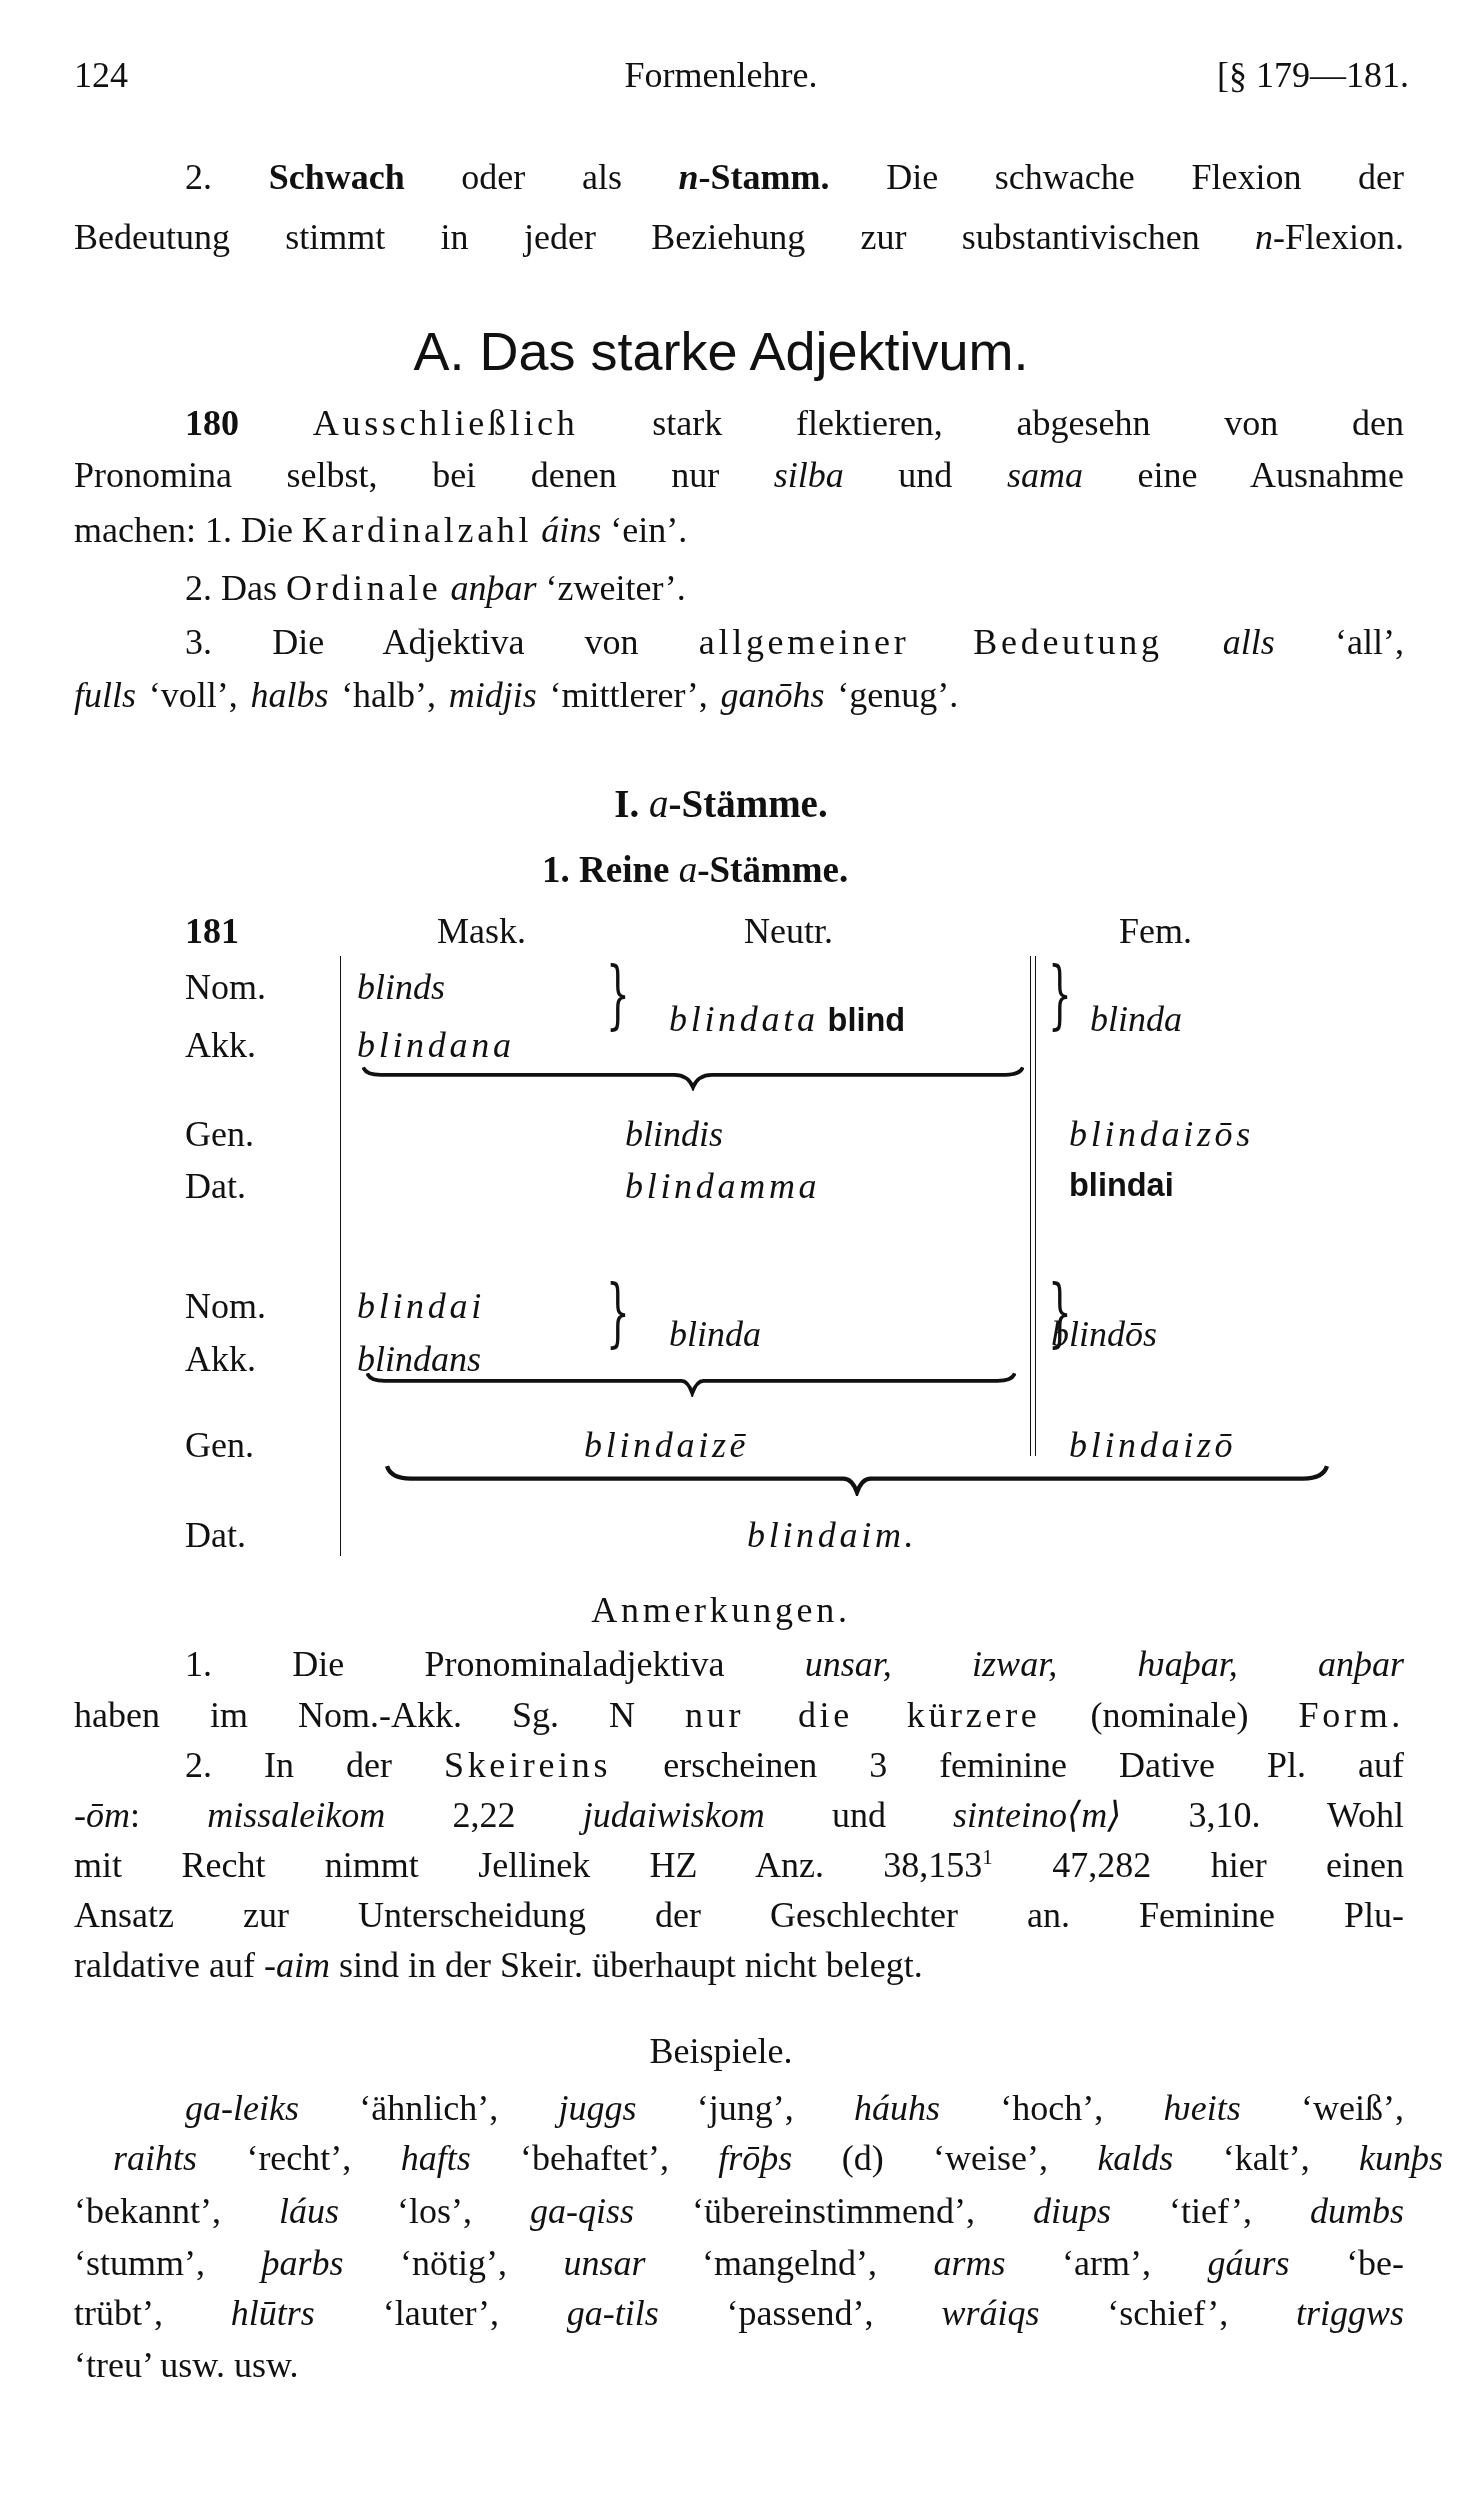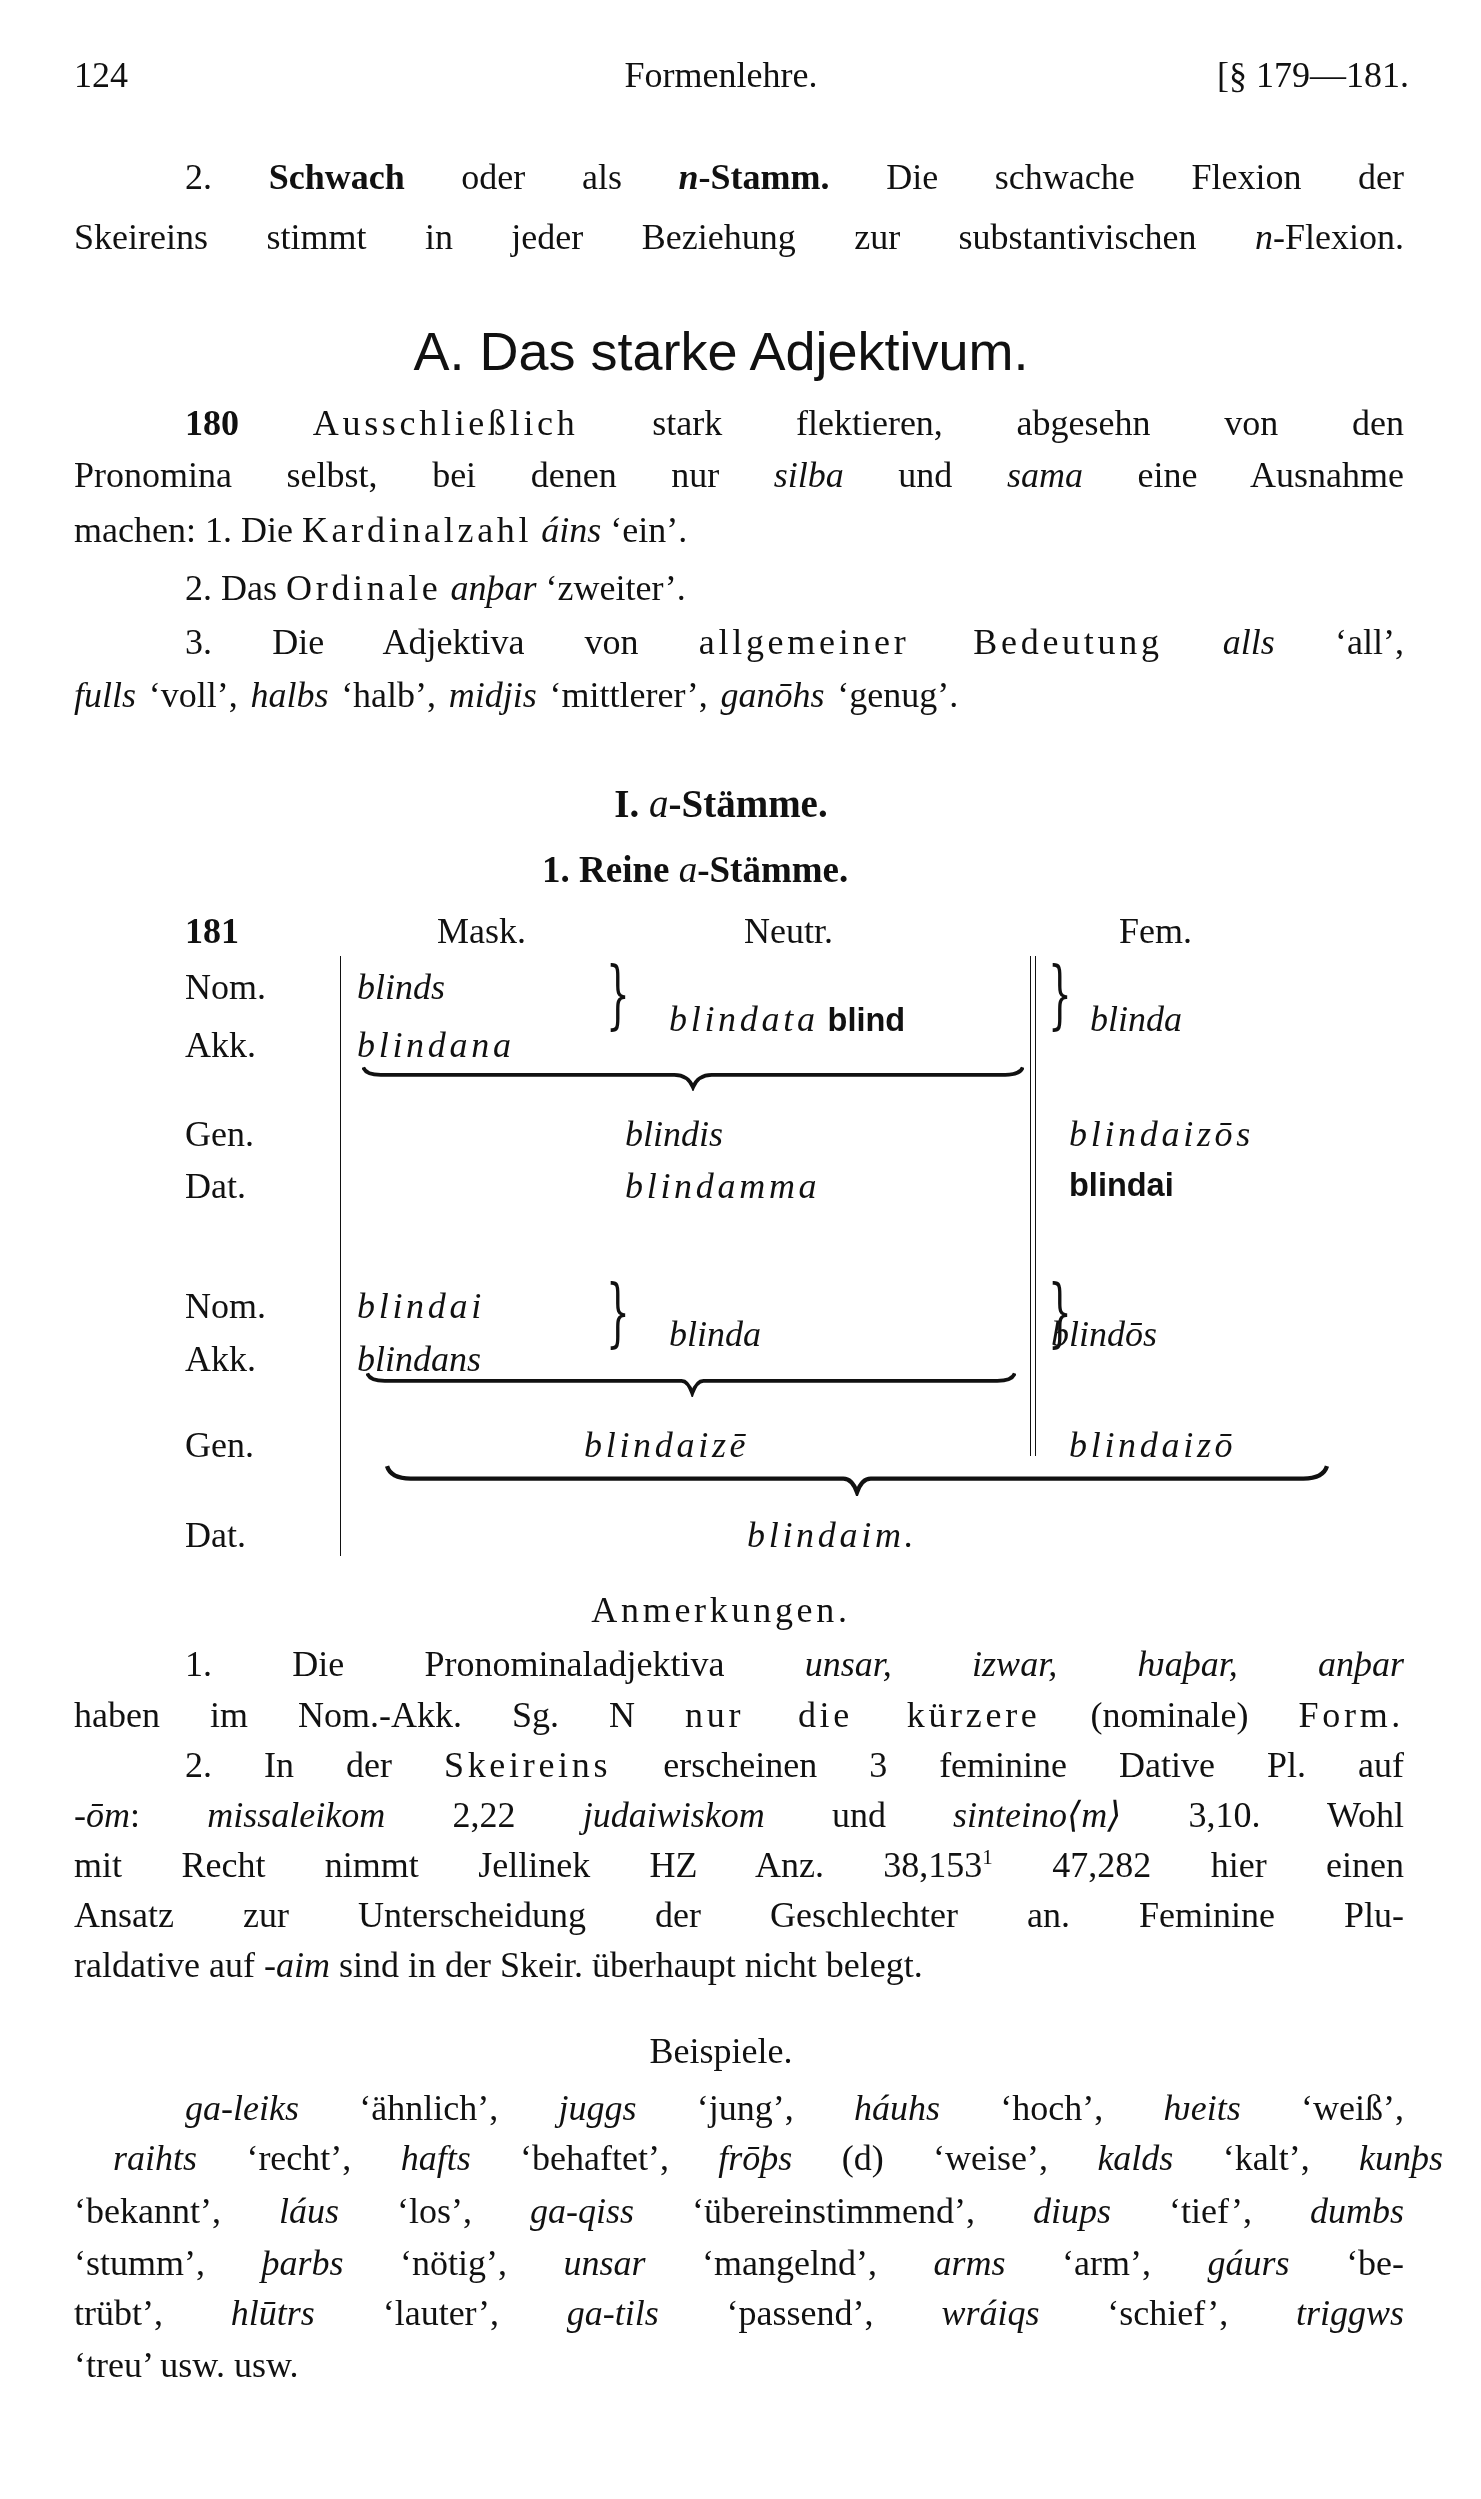--- a/index.html
+++ b/index.html
@@ -26,21 +26,21 @@
 <div class="ln" style="right:72px;top:57px;">[§ 179—181.</div>
 
 <div class="ln just ind" style="top:159px;left:185px;width:1219px;">
   <span>2.</span>
   <span class="b">Schwach</span>
   <span>oder als</span>
   <span class="b"><span class="it">n</span><span>-Stamm.</span></span>
   <span>Die schwache Flexion der</span>
 </div>
 <div class="ln just" style="top:219px;">
-  <span>Skeireins stimmt in jeder Beziehung zur substantivischen</span>
+  <span>Bedeutung stimmt in jeder Beziehung zur substantivischen</span>
   <span><span class="it">n</span><span>-Flexion.</span></span>
 </div>
 
 <div class="ln ctr sans" style="top:324px;font-size:54px;">A. Das starke Adjektivum.</div>
 
 <div class="ln just ind" style="top:405px;left:185px;width:1219px;">
   <span class="b">180</span>
   <span class="sp">Ausschließlich</span>
   <span>stark flektieren, abgesehn von den</span>
 </div>

